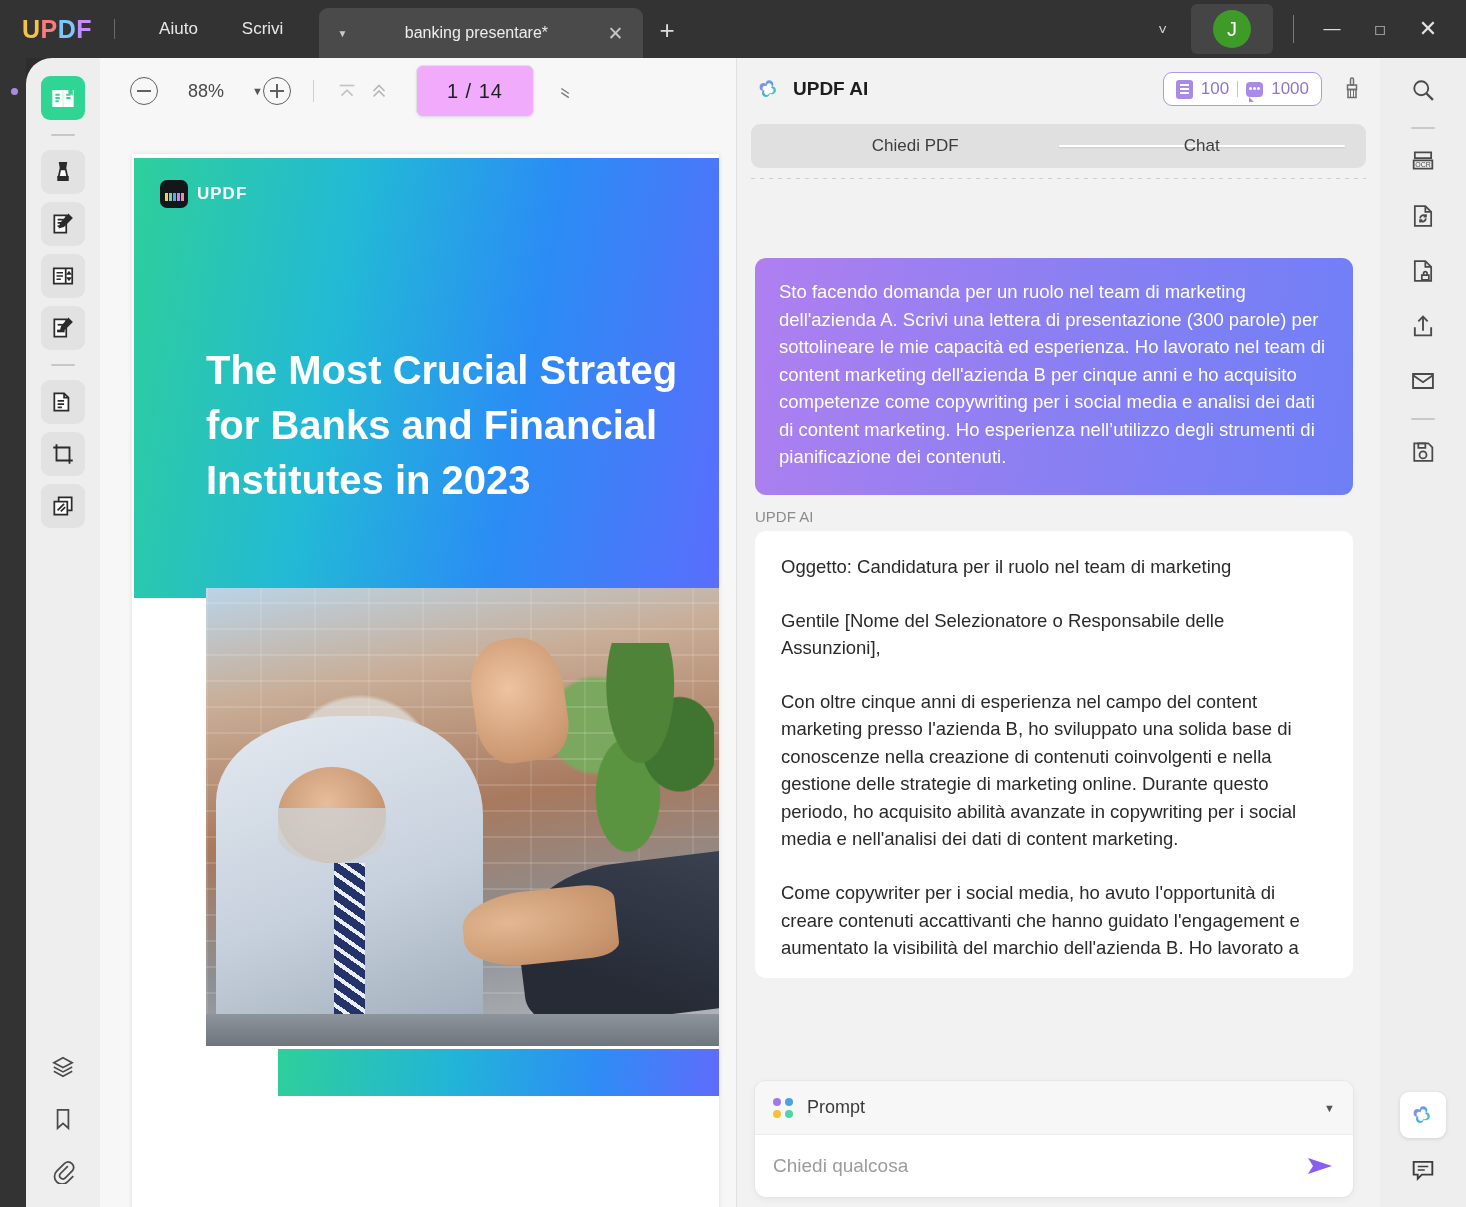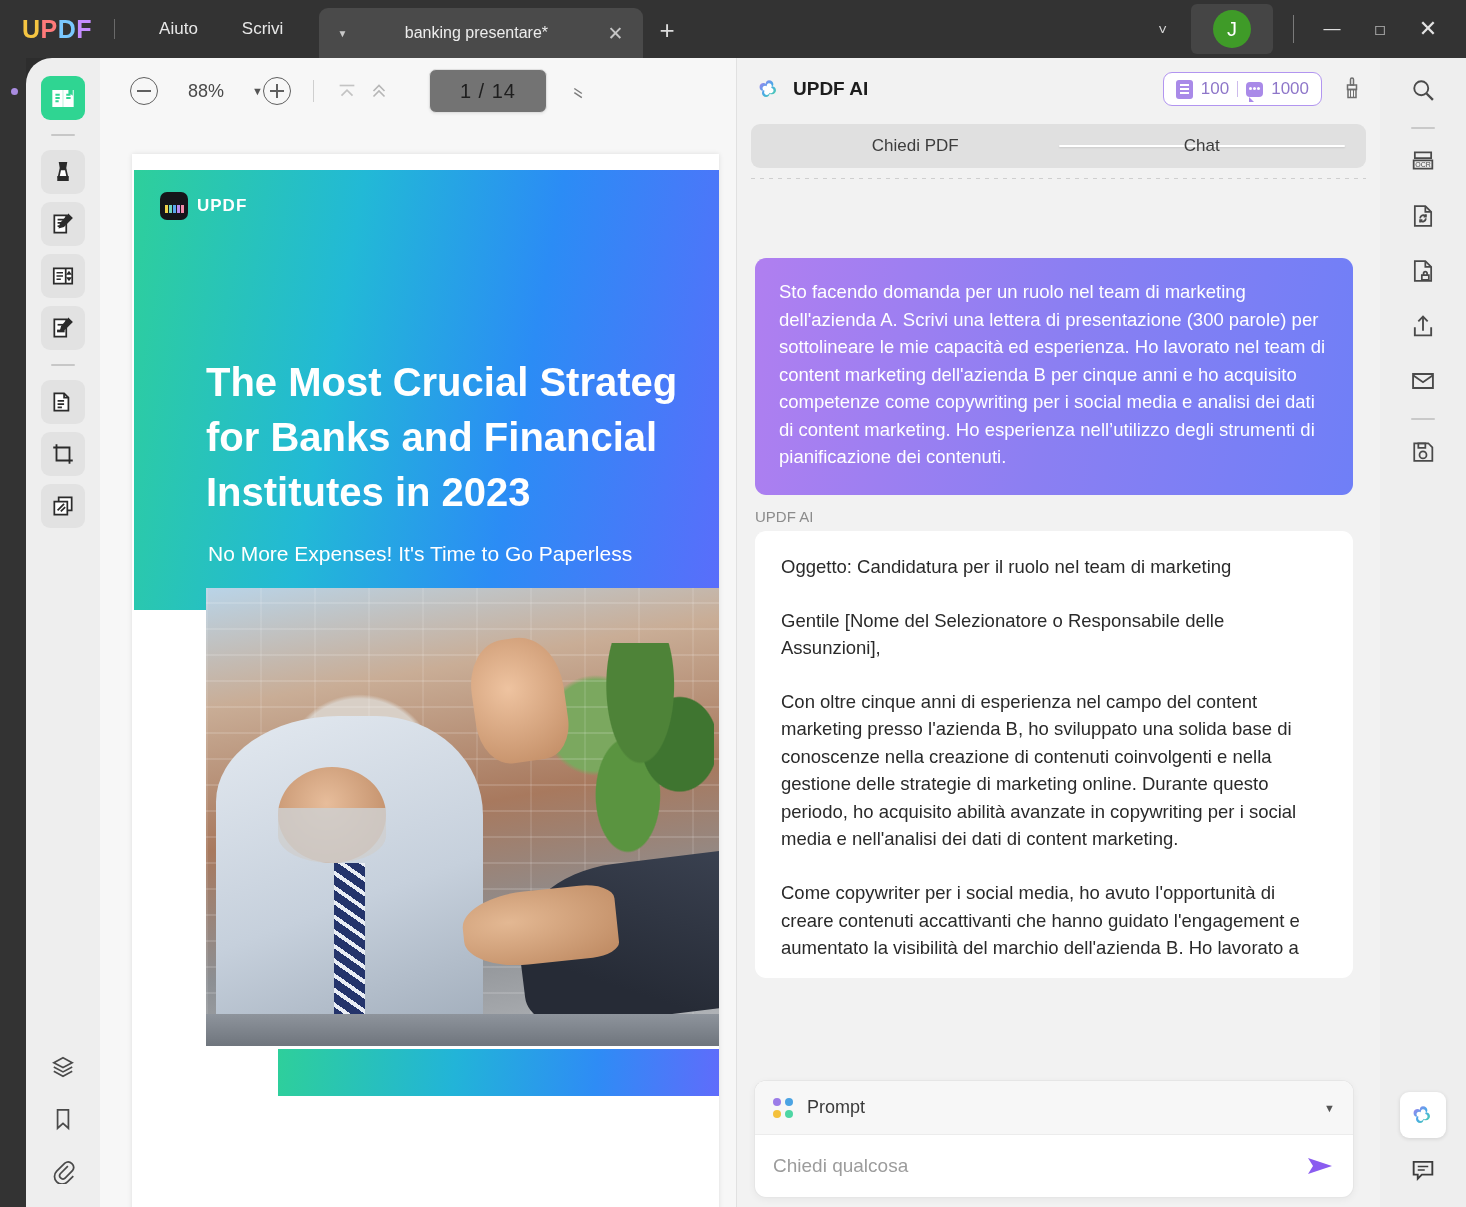--- a/index.html
+++ b/index.html
@@ -110,39 +110,39 @@
   }
   .circle-btn.plus::after {
     content:''; position:absolute; left:12px; top:6px; width:1.8px; height:14px; background:#606060;
   }
   .zoom-val { font-size: 18px; color: #4a4a4a; margin-left: 30px; }
   .small-caret { margin-left: 28px; color: #555; font-size: 11px; }
   .tb-div { width:1px; height:22px; background:#cfcfcf; margin: 0 22px; }
   .nav-ico { color:#c2c2c2; font-size: 19px; width: 32px; text-align:center; }
   .nav-ico.dark { color:#b4b4b4; }
   .page-box {
-    margin-left: 29px;
-    width: 118px; height: 44px;
-    background: #737373; border: 1px solid #e0e0e0; border-radius: 7px;
+    margin-left: 16px;
+    width: 118px; height: 52px;
+    background: #f0abfc; border: 1px solid #e0e0e0; border-radius: 7px;
     box-shadow: 0 1px 3px rgba(0,0,0,.07);
     display: flex; align-items: center; justify-content: center;
     font-size: 20px; color: #1e1e1e;
     letter-spacing: 1px;
   }
   .collapse-ico { margin-left: 24px; color:#808080; font-size: 17px; }
 
   .page-wrap {
     position: absolute; top: 96px; left: 32px;
     width: 587px; height: 1095px;
     background: #fff;
     box-shadow: 0 0 5px rgba(0,0,0,.10);
     overflow: hidden;
   }
   .cover-grad {
-    position: absolute; top: 16px; left: 2px; width: 585px; height: 440px;
+    position: absolute; top: 4px; left: 2px; width: 585px; height: 440px;
     background: linear-gradient(100deg,#2ecf9b 0%, #22b9d6 35%, #2b8cf5 65%, #5a6dfb 100%);
   }
   .cover-logo {
     position:absolute; top: 22px; left: 26px; display:flex; align-items:center; gap:9px;
   }
   .cover-logo-box {
     width: 28px; height: 28px; border-radius: 7px; background:#15161a;
     display:flex; align-items:flex-end; justify-content:center; padding-bottom:7px; gap:1px;
   }
   .cover-logo-box i { width:3px; height:8px; display:block; }
@@ -532,21 +532,20 @@
             <i style="background:#b98cf0"></i>
             <i style="background:#f08ca8"></i>
         </div>
         <div class="cover-logo-text">UPDF</div>
       </div>
       <div class="cover-title">
         <div>The Most Crucial Strateg</div>
         <div>for Banks and Financial</div>
         <div>Institutes in 2023</div>
       </div>
-      <div class="cover-sub">No More Expenses! It's Time to Go Paperless</div>
     </div>
     <div class="cover-photo">
       <div class="photo-brick"></div>
       <div class="photo-plant"></div>
       <div class="photo-man"></div>
       <div class="photo-head"></div>
       <div class="photo-beard"></div>
       <div class="photo-tie"></div>
       <div class="photo-hand"></div>
       <div class="photo-arm"></div>

